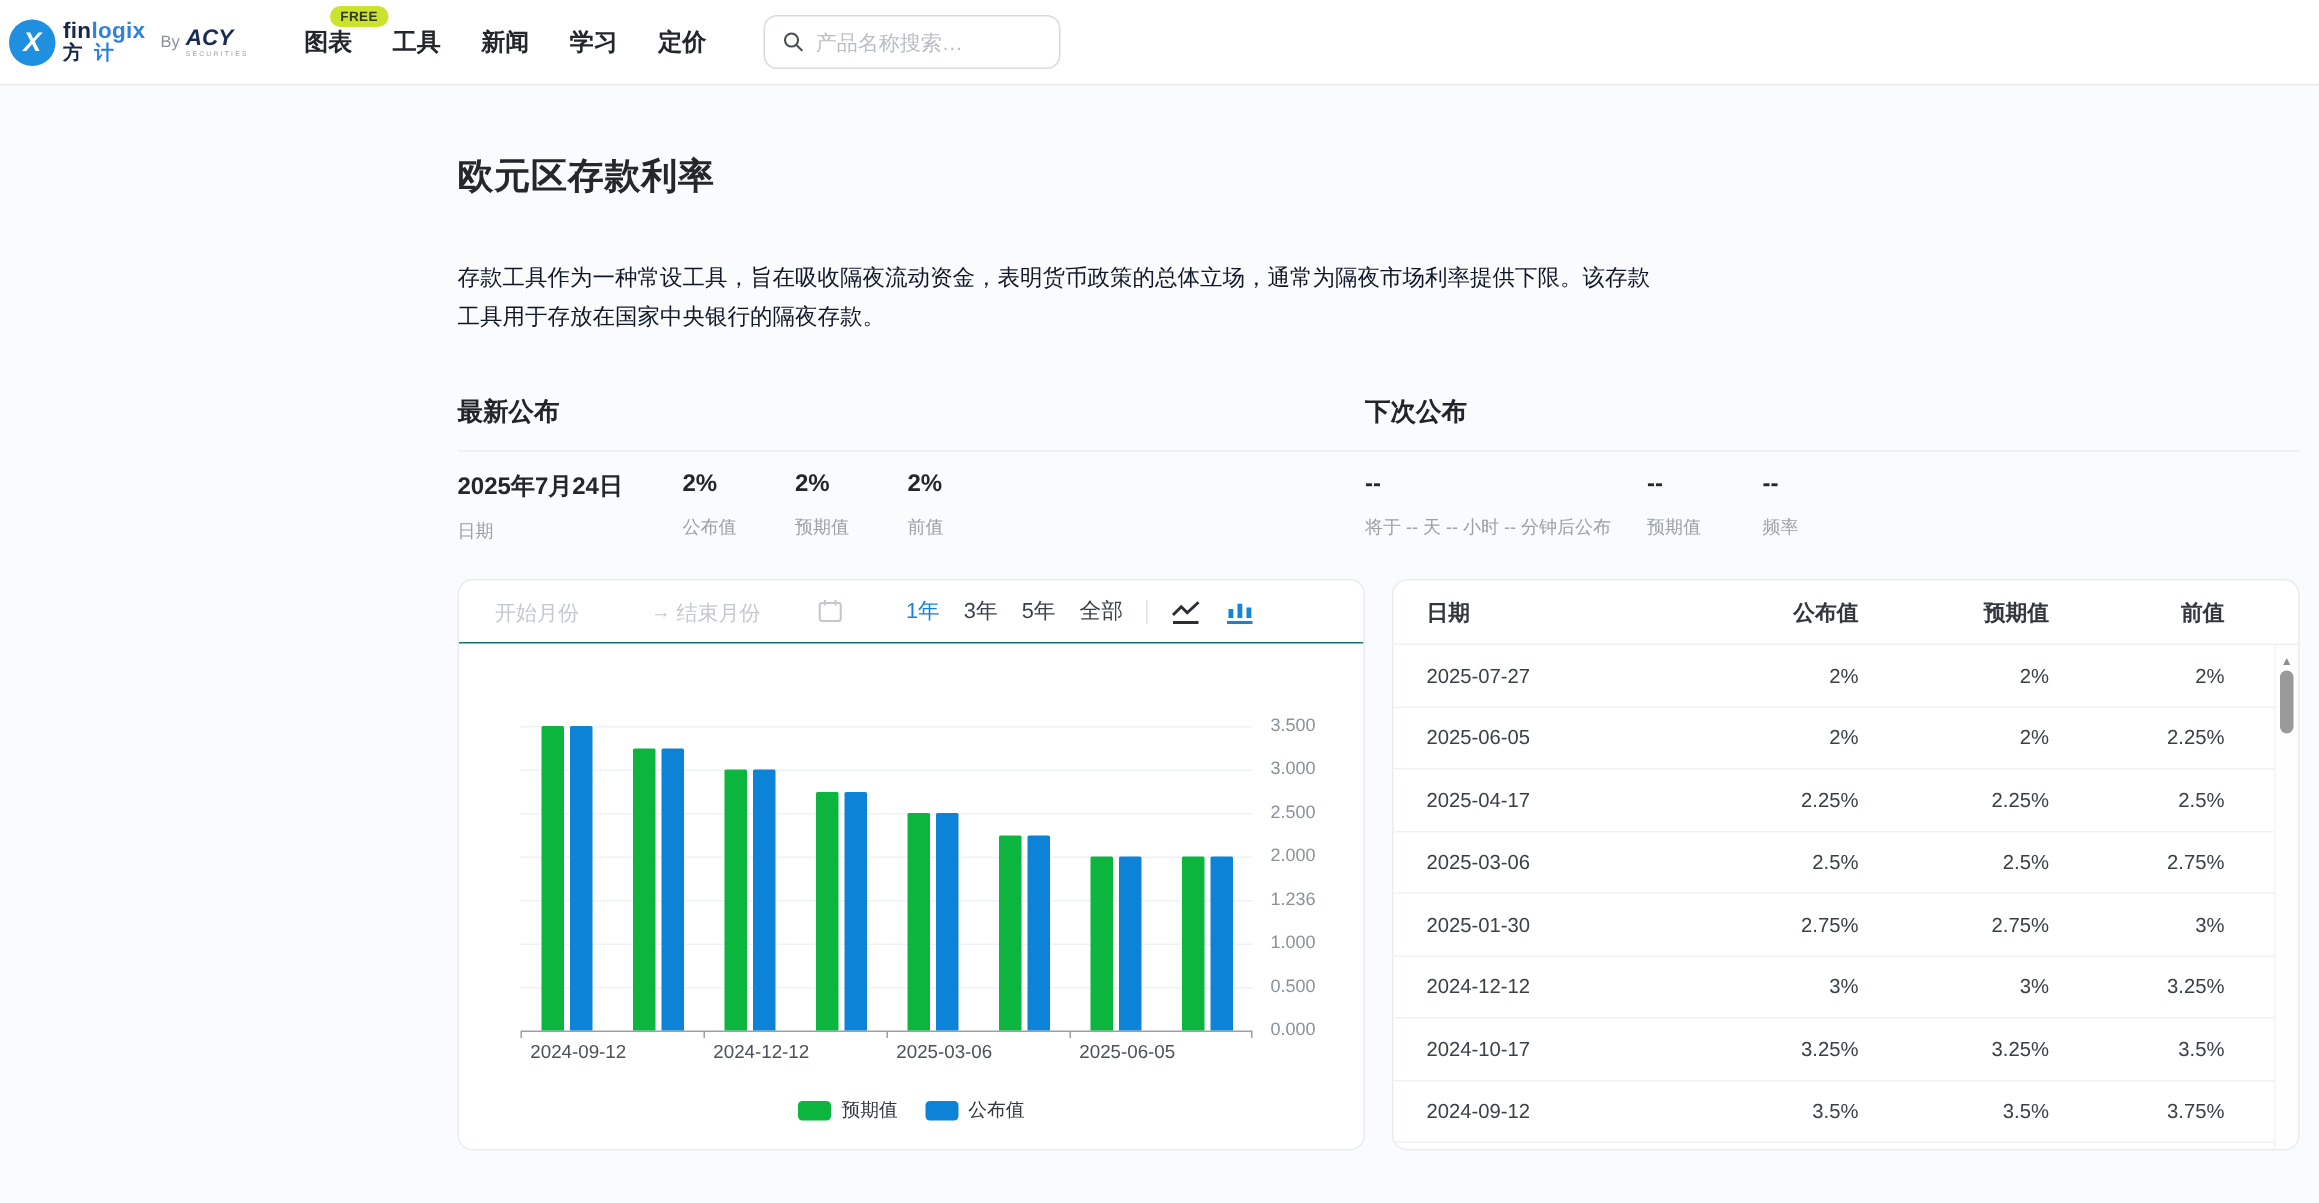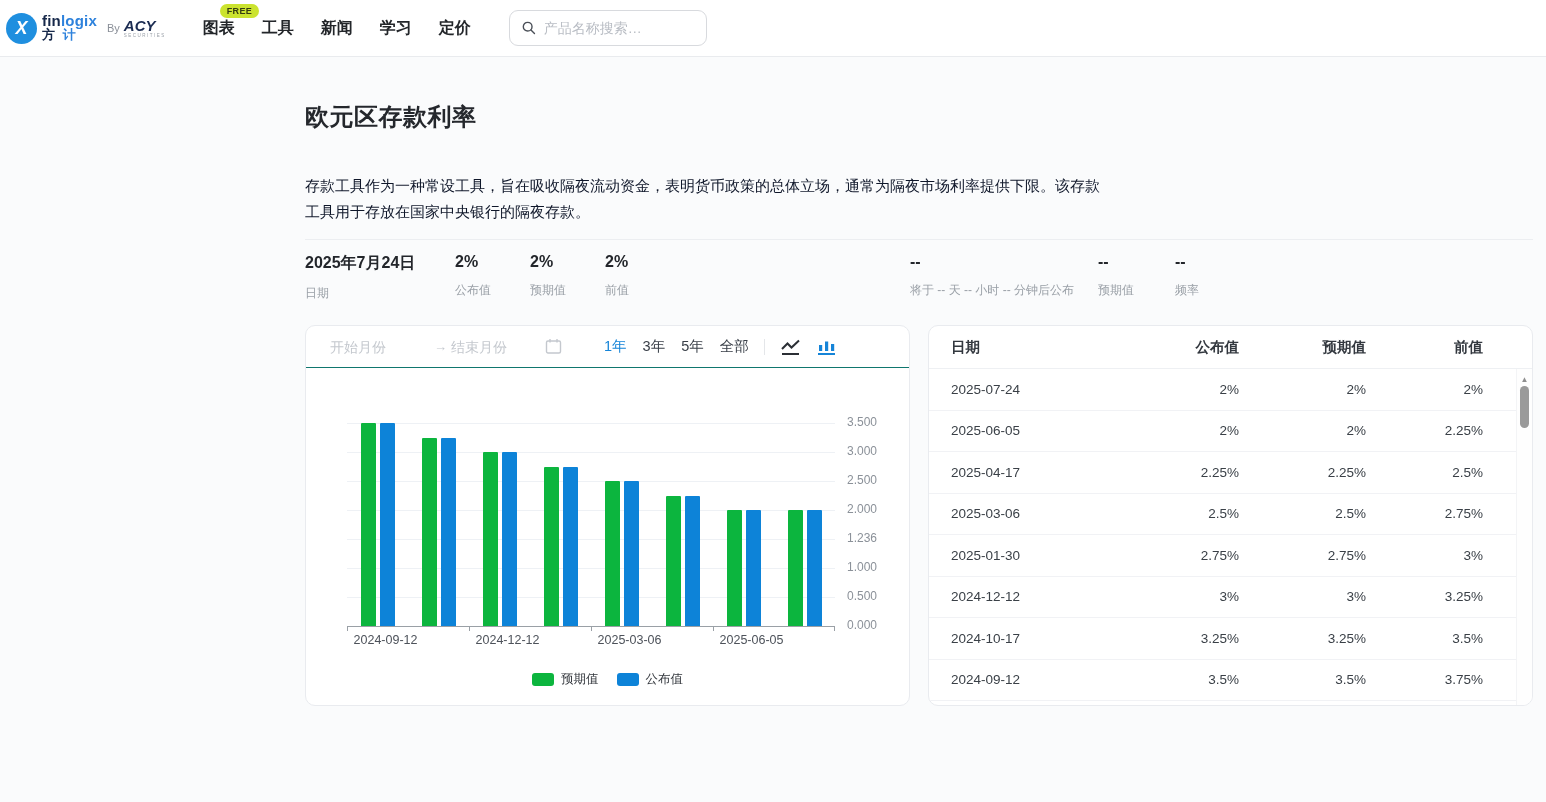--- a/index.html
+++ b/index.html
@@ -141,20 +141,28 @@
 </header>
 
 <main class="content">
 
   <div class="page-head">
     <h1 class="page-title">欧元区存款利率</h1>
   </div>
 
   <p class="desc">存款工具作为一种常设工具，旨在吸收隔夜流动资金，表明货币政策的总体立场，通常为隔夜市场利率提供下限。该存款工具用于存放在国家中央银行的隔夜存款。</p>
 
+  <div class="stats-heads">
+    <div class="h-left">
+        <h3 class="sec-h">最新公布</h3>
+      </div>
+    <div class="h-right">
+        <h3 class="sec-h">下次公布</h3>
+      </div>
+  </div>
   <div class="stats-divider"></div>
   <div class="stats-vals">
     <div class="v-left" id="latest-stats">
         <div class="stat">
           <div class="stat-value">2025年7月24日</div>
           <div class="stat-label">日期</div>
         </div>
         <div class="stat">
           <div class="stat-value">2%</div>
           <div class="stat-label">公布值</div>
@@ -283,21 +291,21 @@
     <section class="card table-card">
       <div class="t-head" id="t-head">
           <span class="c-date">日期</span>
           <span class="c-num">公布值</span>
           <span class="c-num">预期值</span>
           <span class="c-num-last">前值</span>
         </div>
       <div class="t-body-wrap">
         <div class="t-rows" id="t-rows">
             <div class="t-row">
-              <span class="c-date">2025-07-24</span>
+              <span class="c-date">2025-07-27</span>
               <span class="c-num">2%</span>
               <span class="c-num">2%</span>
               <span class="c-num-last">2%</span>
             </div>
             <div class="t-row">
               <span class="c-date">2025-06-05</span>
               <span class="c-num">2%</span>
               <span class="c-num">2%</span>
               <span class="c-num-last">2.25%</span>
             </div>

